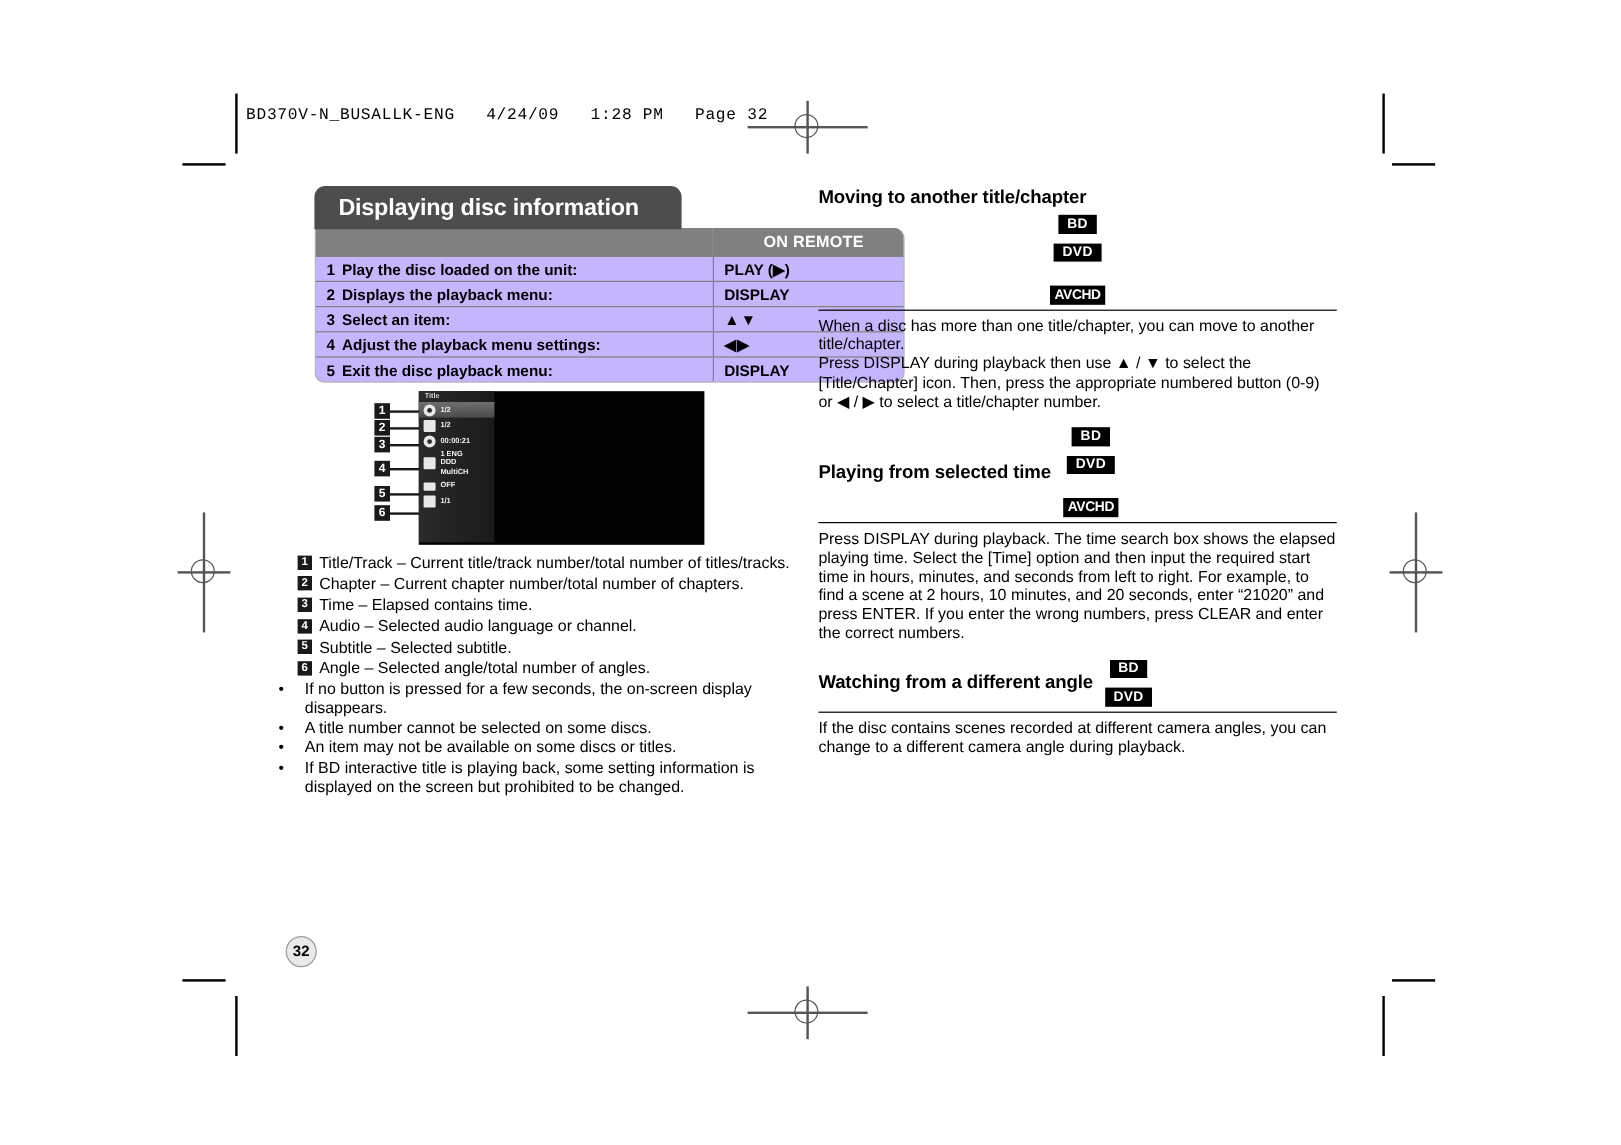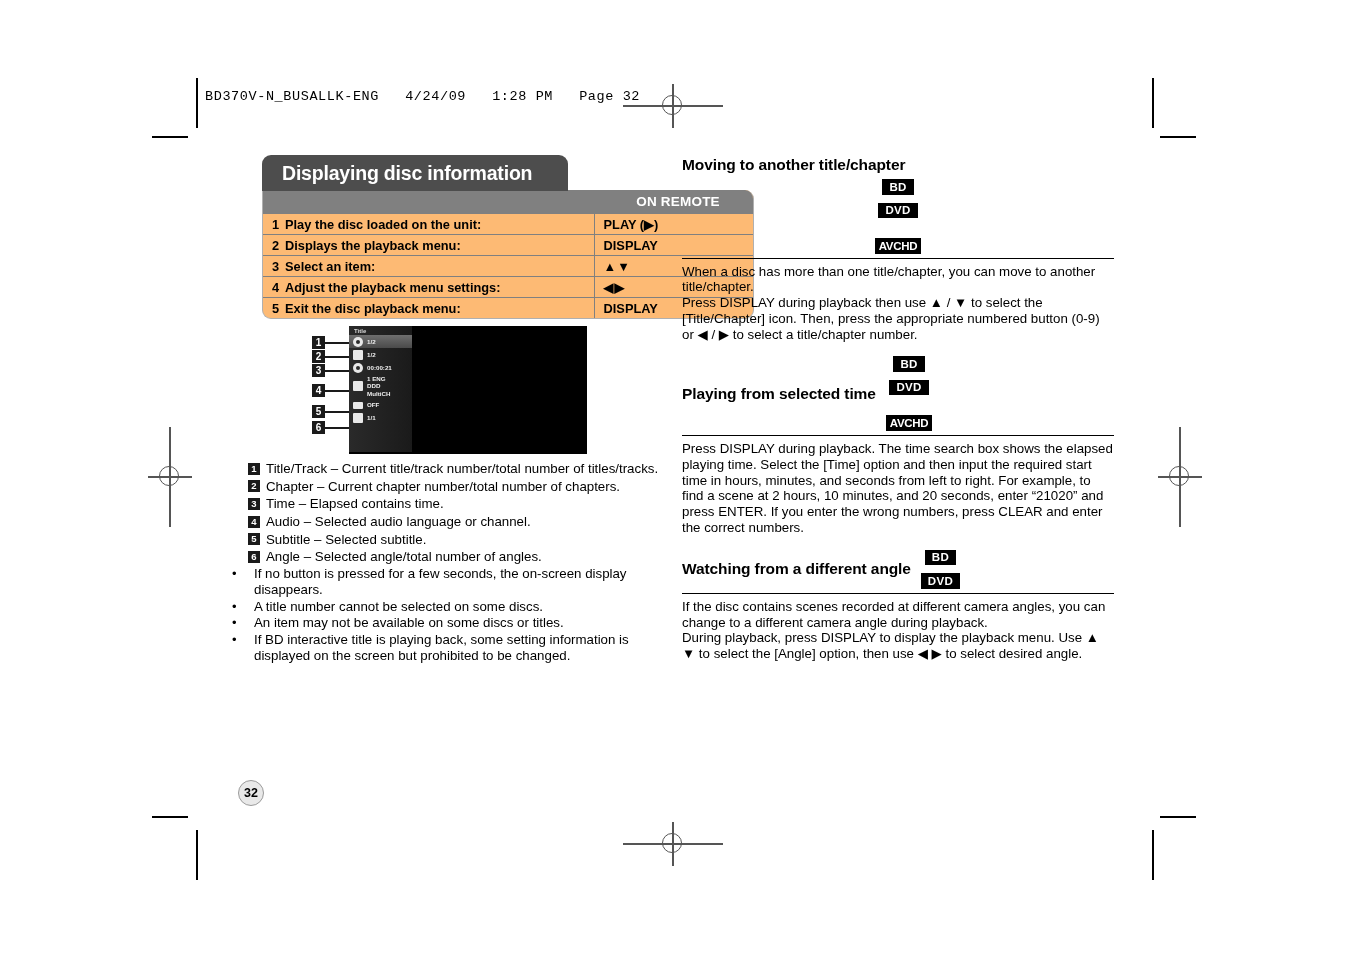--- a/index.html
+++ b/index.html
@@ -89,21 +89,21 @@
   }
 
   #table-wrap {
     position: relative;
     margin-top: -1px;
     border: 1.5px solid #b0b0b0;
     border-top: none;
     border-radius: 0 9px 9px 9px;
     box-sizing: border-box;
     overflow: hidden;
-    background: #fdba74;
+    background: #c4b5fd;
   }
 
   .tbl {
     width: 100%;
     border-collapse: collapse;
     table-layout: fixed;
   }
   .tbl td {
     padding: 0;
     vertical-align: middle;
@@ -544,17 +544,16 @@
   <div class="r-block">
     <div class="r-head">
       <span class="htxt">Watching from a different angle</span>
       <span class="badges">
         <span class="badge">BD</span>
         <span class="badge">DVD</span>
       </span>
     </div>
     <div class="rule"></div>
     <div class="r-para">If the disc contains scenes recorded at different camera angles, you can change to a different camera angle during playback.</div>
-    <div class="r-para">During playback, press DISPLAY to display the playback menu. Use ▲ ▼ to select the [Angle] option, then use ◀ ▶ to select desired angle.</div>
   </div>
 </div>
 
 <div id="page-badge">32</div>
 
 </body></html>

